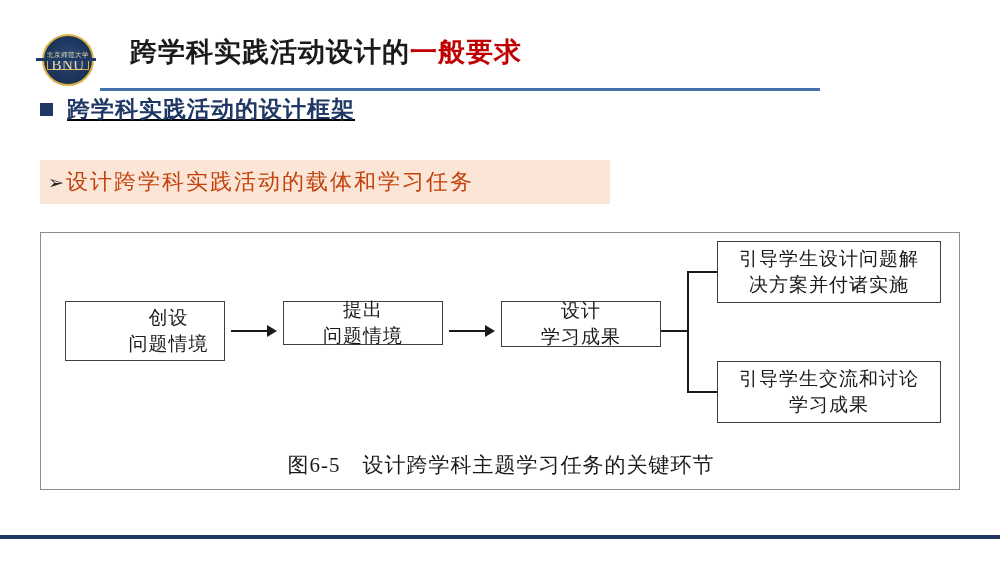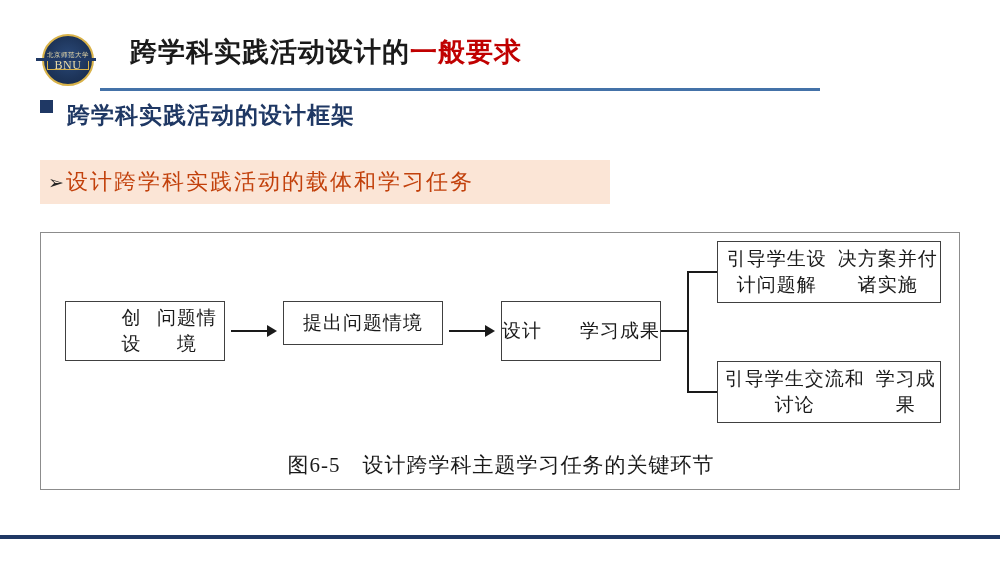--- a/index.html
+++ b/index.html
@@ -45,21 +45,21 @@
     text-align: center;
     font-family: "Liberation Serif", serif;
     letter-spacing: 0.5px;
   }
   .logo-inner .ring {
     display: block;
     font-size: 6.5px;
   }
   .logo-inner .core {
     display: block;
-    font-size: 12px;
+    font-size: 15px;
     border: 1px solid #d9b34a;
     padding: 0 1px;
     margin-top: 1px;
   }
   .title-line1 {
     position: absolute;
     left: 130px;
     top: 34px;
     font-family: "Liberation Serif", serif;
     font-weight: bold;
@@ -85,22 +85,24 @@
     top: 58px;
     width: 60px;
     height: 3px;
     background: #1f3864;
   }
 
   
   .bullet1 {
     position: absolute;
     left: 40px;
-    top: 100px;
-    display: flex;
+    top: 94px;
+    display: flex;
+    align-items: center;
+    text-decoration: underline;
   }
   .bullet1 .sq {
     width: 13px;
     height: 13px;
     background: #1f3864;
     margin-right: 14px;
   }
   .bullet1 .txt {
     font-family: "Liberation Serif", serif;
     font-size: 23px;
@@ -145,21 +147,21 @@
     border: 1px solid #8c8c8c;
     background: #ffffff;
     box-sizing: border-box;
   }
   .fbox {
     position: absolute;
     border: 1px solid #404040;
     background: #ffffff;
     box-sizing: border-box;
     display: flex;
-    flex-direction: row;
+    flex-direction: column;
     align-items: center;
     justify-content: center;
     font-family: "Liberation Serif", serif;
     font-size: 19px;
     color: #1a1a1a;
     line-height: 26px;
     text-align: center;
     letter-spacing: 1px;
   }
   .fbox span { display: block; }
@@ -250,21 +252,21 @@
   <div class="arrow-head" style="left:226px; top:92px;"></div>
 
   <div class="fbox" style="left:242px; top:68px; width:160px; height:44px;">
     <span>提出</span>
     <span>问题情境</span>
   </div>
 
   <div class="arrow-h" style="left:408px; top:97px; width:38px;"></div>
   <div class="arrow-head" style="left:444px; top:92px;"></div>
 
-  <div class="fbox" style="left:460px; top:68px; width:160px; height:60px;justify-content:space-between;">
+  <div class="fbox" style="left:460px; top:68px; width:160px; height:46px;">
     <span>设计</span>
     <span>学习成果</span>
   </div>
 
   <div class="conn" style="left:620px; top:97px; width:28px; height:2px;"></div>
 
   <div class="conn" style="left:646px; top:38px; width:2px; height:122px;"></div>
 
   <div class="conn" style="left:646px; top:38px; width:32px; height:2px;"></div>
 

